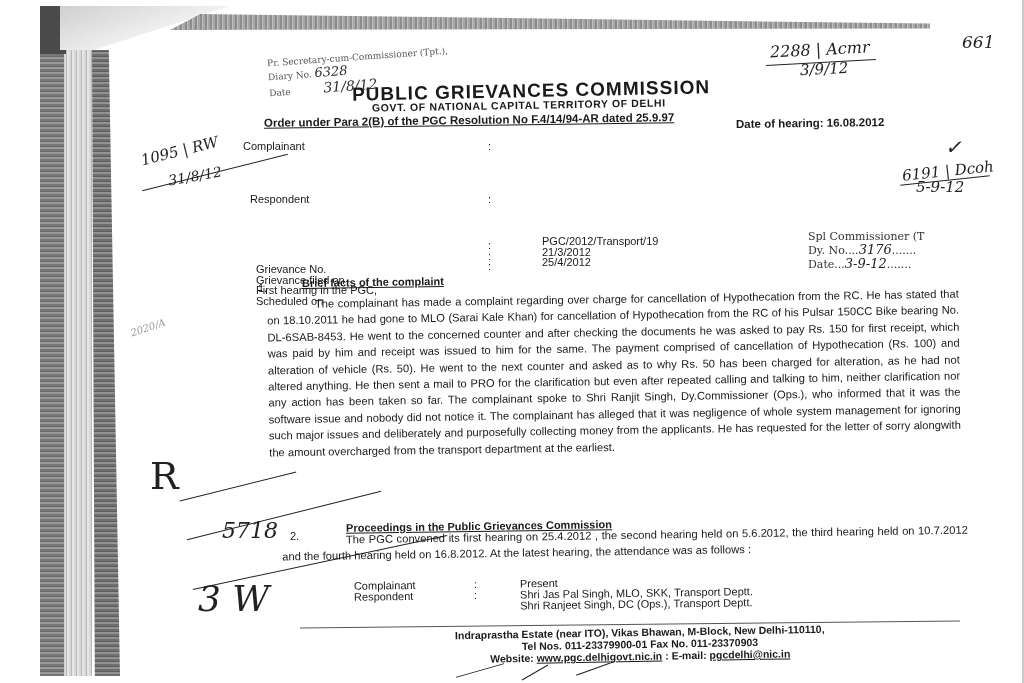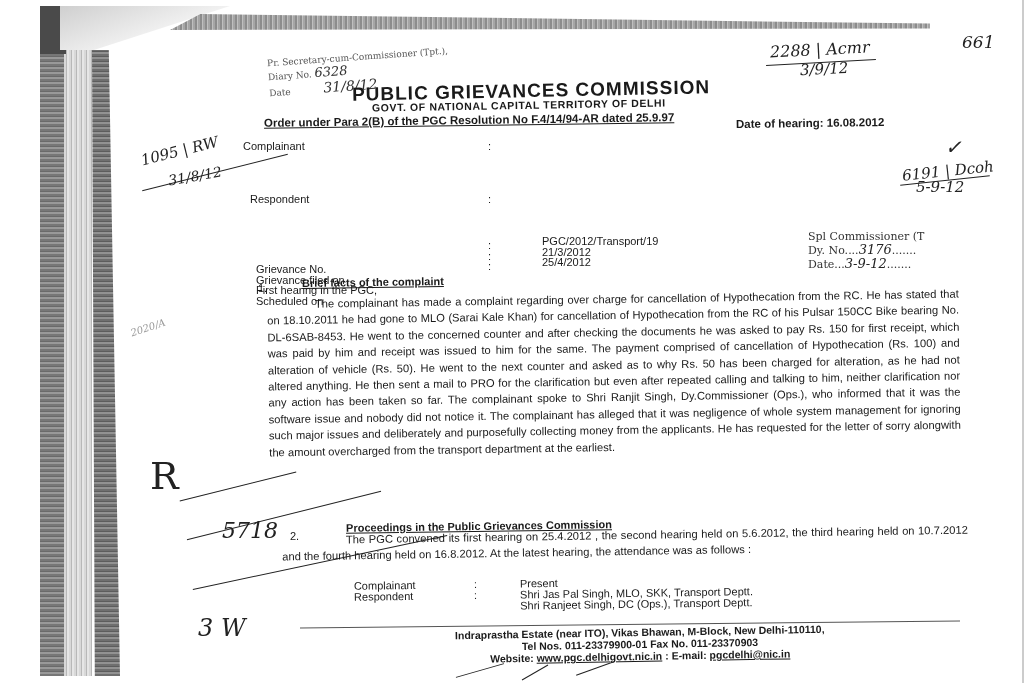--- a/index.html
+++ b/index.html
@@ -117,21 +117,21 @@
 
   <div class="abs hand" style="left:130px; top:322px; font-size:10px; color:#999; transform:rotate(-18deg);">2020/A</div>
 
   <div class="abs body-para" style="left:268px; top:291px; width:692px; white-space:normal; text-indent:48px; transform:rotate(-0.9deg);">The complainant has made a complaint regarding over charge for cancellation of Hypothecation from the RC. He has stated that on 18.10.2011 he had gone to MLO (Sarai Kale Khan) for cancellation of Hypothecation from the RC of his Pulsar 150CC Bike bearing No. DL-6SAB-8453. He went to the concerned counter and after checking the documents he was asked to pay Rs. 150 for first receipt, which was paid by him and receipt was issued to him for the same. The payment comprised of cancellation of Hypothecation (Rs. 100) and alteration of vehicle (Rs. 50). He went to the next counter and asked as to why Rs. 50 has been charged for alteration, as he had not altered anything. He then sent a mail to PRO for the clarification but even after repeated calling and talking to him, neither clarification nor any action has been taken so far. The complainant spoke to Shri Ranjit Singh, Dy.Commissioner (Ops.), who informed that it was the software issue and nobody did not notice it. The complainant has alleged that it was negligence of whole system management for ignoring such major issues and deliberately and purposefully collecting money from the applicants. He has requested for the letter of sorry alongwith the amount overcharged from the transport department at the earliest.</div>
 
   <div class="abs hand" style="left:150px; top:454px; font-size:38px; font-style:normal;">R</div>
   <div class="line" style="left:178px; top:486px; width:120px; transform:rotate(-14deg);"></div>
   <div class="line" style="left:184px; top:515px; width:200px; transform:rotate(-14deg);"></div>
   <div class="abs hand" style="left:222px; top:518px; font-size:22px;font-style:italic;">5718</div>
   <div class="line" style="left:190px; top:562px; width:260px; transform:rotate(-12deg);"></div>
-  <div class="abs hand" style="left:198px; top:578px; font-size:24px;margin-top:36px;">3 W</div>
+  <div class="abs hand" style="left:198px; top:578px; font-size:36px;">3 W</div>
 
   <div class="abs txt" style="left:290px; top:530px;">2.</div>
   <div class="abs txt u bold" style="left:346px; top:520px; transform:rotate(-0.8deg);">Proceedings in the Public Grievances Commission</div>
   <div class="abs body-para" style="left:282px; top:527px; width:686px; white-space:normal; text-indent:64px; line-height:16.2px; transform:rotate(-0.9deg);">The PGC convened its first hearing on 25.4.2012 , the second hearing held on 5.6.2012, the third hearing held on 10.7.2012 and the fourth hearing held on 16.8.2012. At the latest hearing, the attendance was as follows :</div>
 
   <div class="abs txt" style="left:354px; top:578px; line-height:11px; transform:rotate(-0.8deg);">
     <div style="display:flex;">
       <span style="width:120px;">Complainant</span>
       <span style="width:46px;">:</span>
       <span>Present</span>

